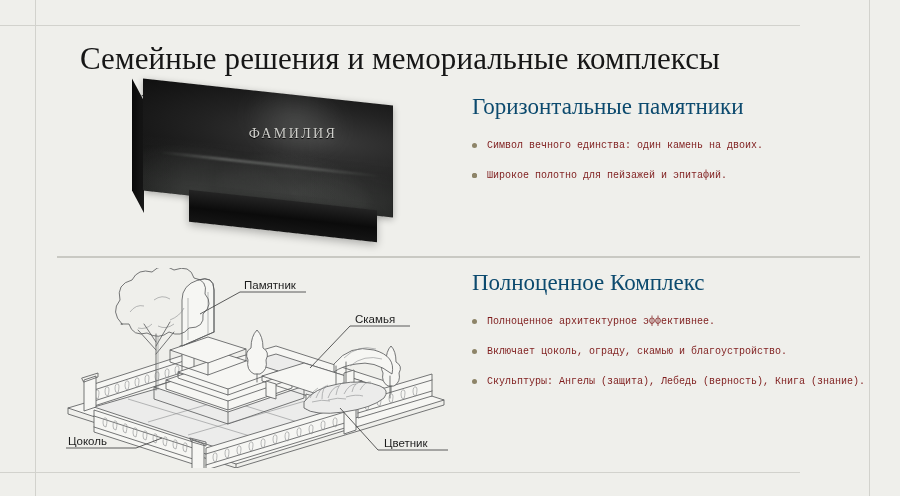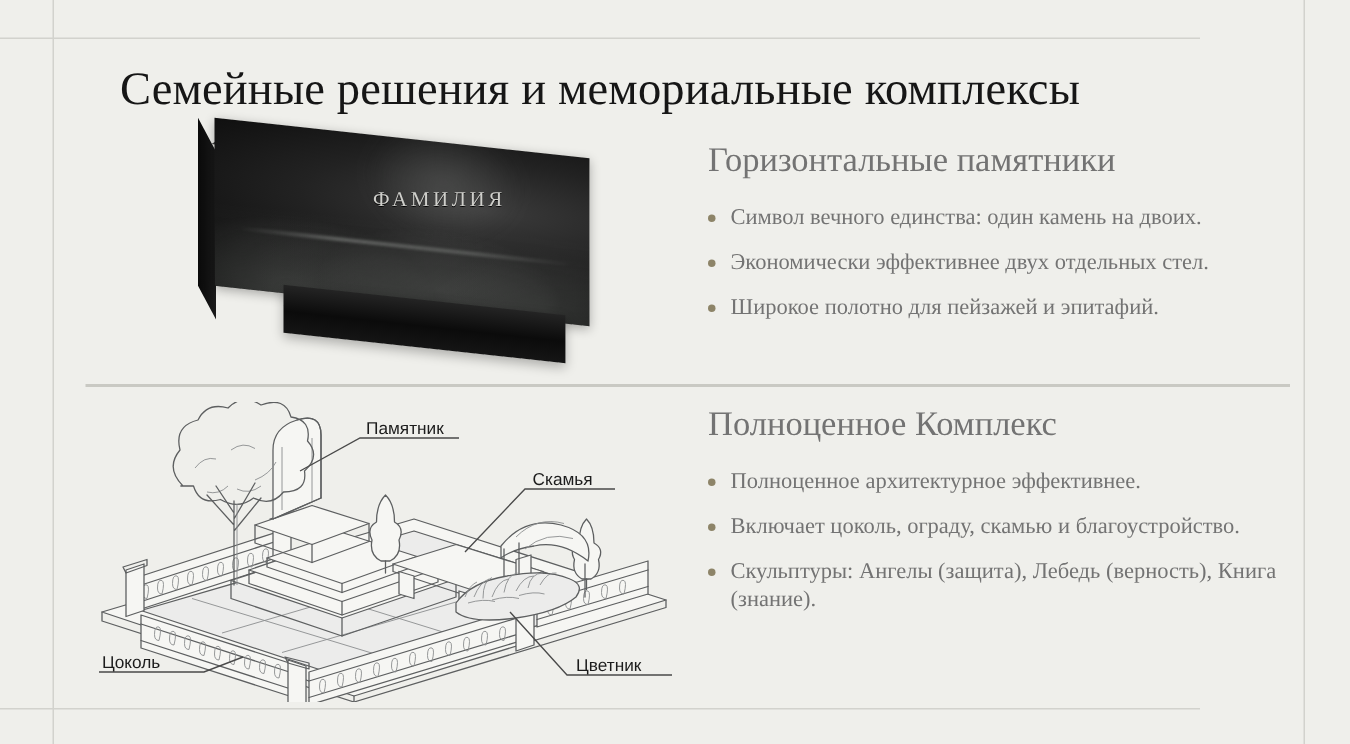--- a/index.html
+++ b/index.html
@@ -75,38 +75,38 @@
     position: absolute;
     left: 58px;
     width: 395px;
   }
 
   .sec-heading {
     font-family: "Liberation Serif", serif;
     font-size: 23px;
     line-height: 30px;
     font-weight: 400;
-    color: #737373;
+    color: #0c4a6e;
     margin: 0 0 14px 2px;
     white-space: nowrap;
   }
 
   ul.bullets {
     list-style: none;
     margin: 0;
     padding: 0;
   }
   ul.bullets li {
     position: relative;
     padding-left: 17px;
     margin-bottom: 11px;
-    font-family: Liberation Serif, serif;
-    font-size: 15px;
+    font-family: Liberation Mono, monospace;
+    font-size: 10px;
     line-height: 19px;
-    color: #737373;
+    color: #7f1d1d;
   }
   ul.bullets li:last-child { margin-bottom: 0; }
   ul.bullets li .dot {
     position: absolute;
     left: 2px;
     top: 7px;
     width: 5px;
     height: 5px;
     border-radius: 50%;
     background: #8d8468;
@@ -253,21 +253,20 @@
 
     <div class="text-col">
       <h2 class="sec-heading">Горизонтальные памятники</h2>
       <ul class="bullets">
         <li>
           <span class="dot"></span>
           <span>Символ вечного единства: один камень на двоих.</span>
         </li>
         <li>
           <span class="dot"></span>
-          <span>Экономически эффективнее двух отдельных стел.</span>
         </li>
         <li>
           <span class="dot"></span>
           <span>Широкое полотно для пейзажей и эпитафий.</span>
         </li>
       </ul>
     </div>
   </div>
 
   <div class="section-divider"></div>

